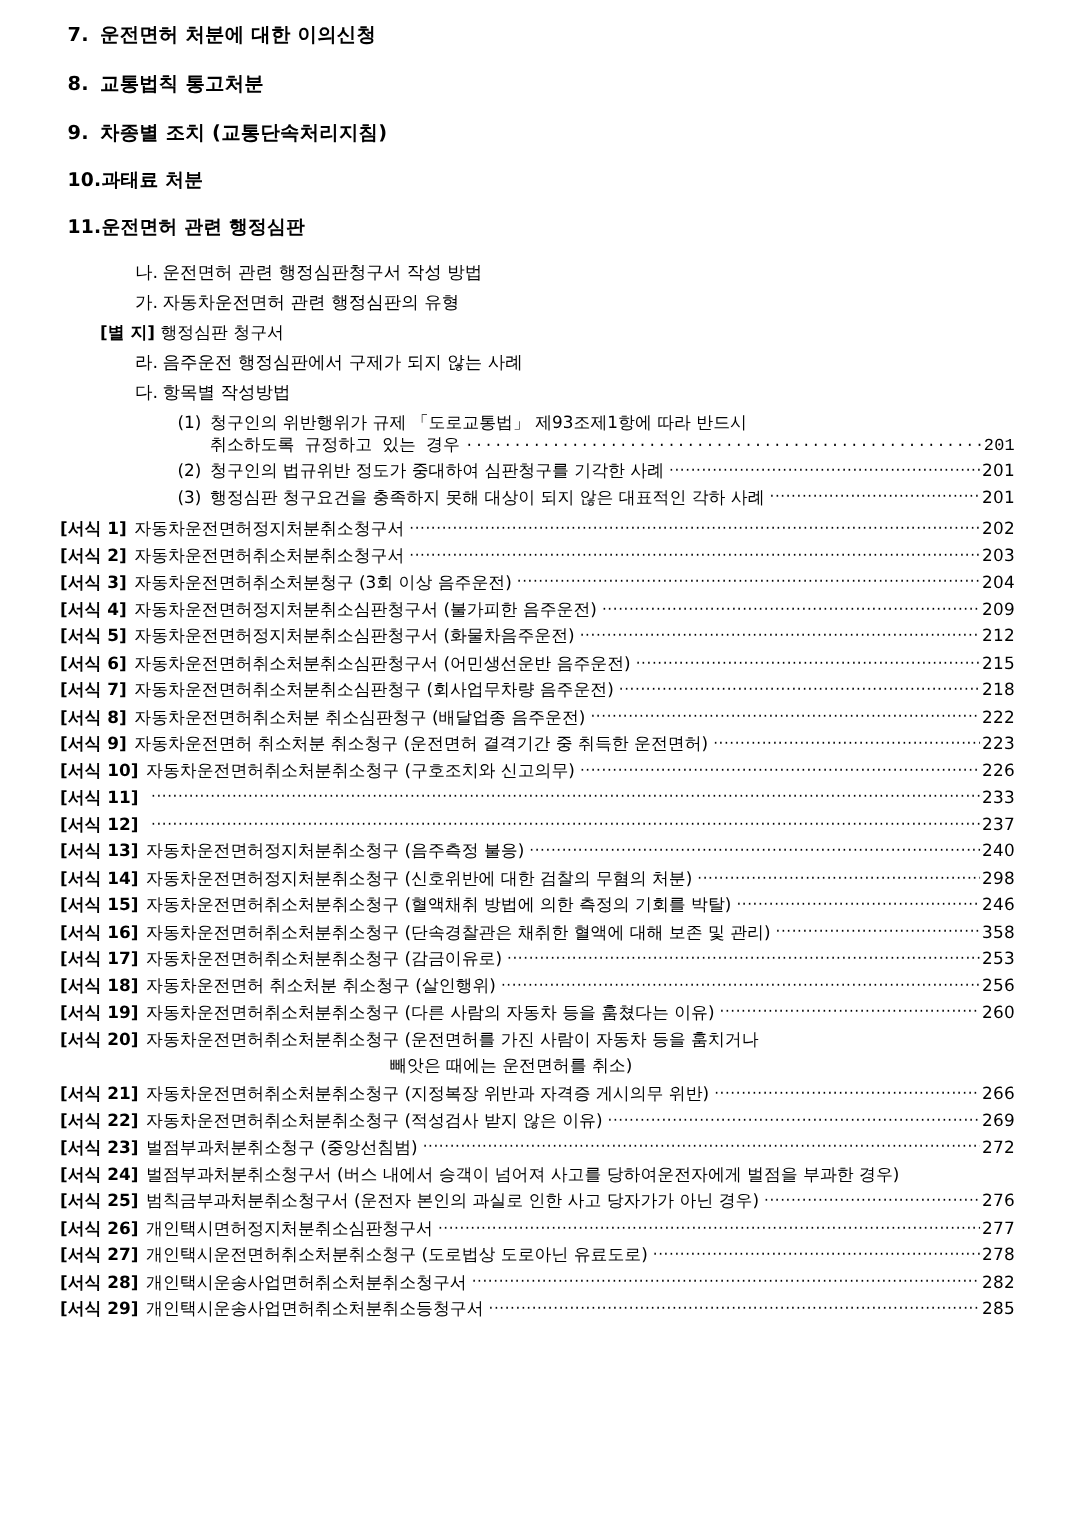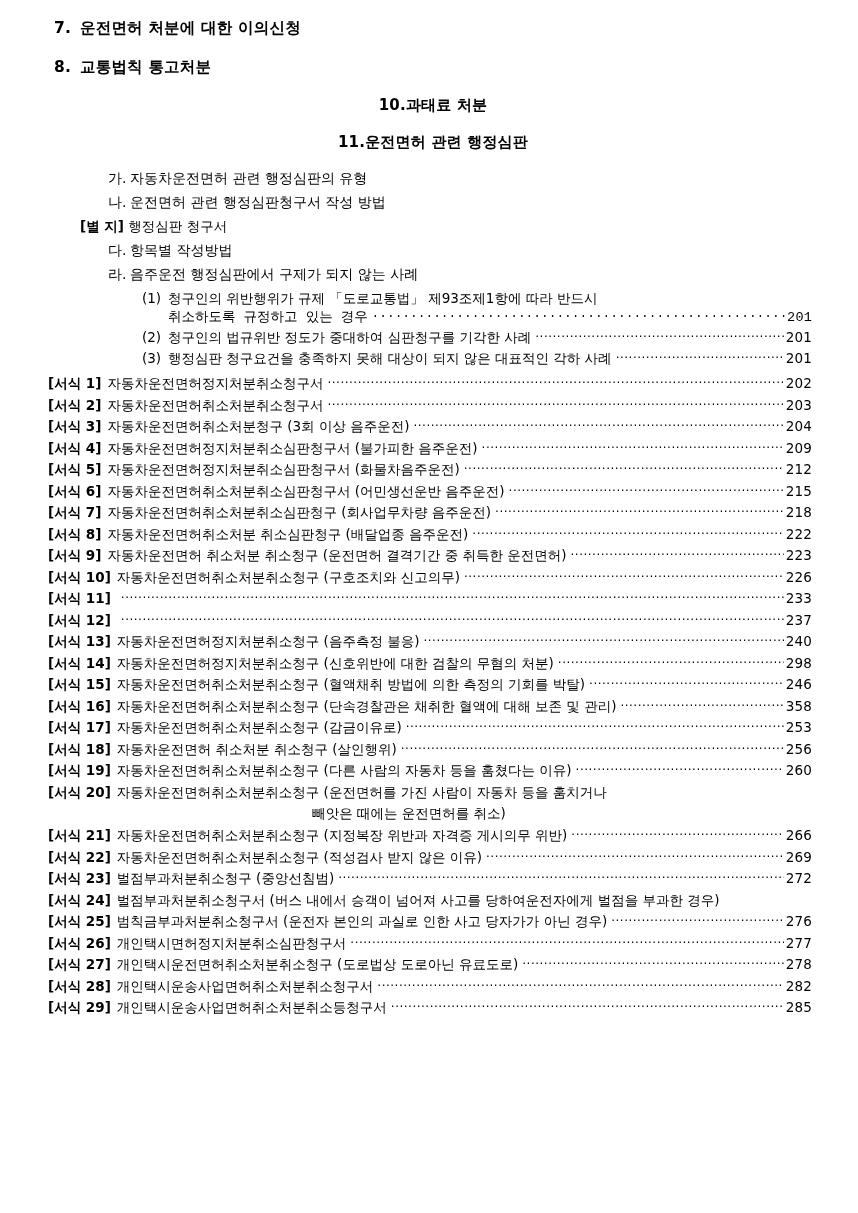--- a/index.html
+++ b/index.html
@@ -29,21 +29,20 @@
     margin: 0 0 18px 0;
     padding-left: 8px;
     white-space: nowrap;
   }
   .chapter .num {
     display: inline-block;
     min-width: 26px;
   }
   .chapter.small {
     font-size: 15px;
-    text-align: center;
   }
 
   
   .sub {
     font-size: 14px;
     margin: 0 0 6px 0;
     padding-left: 62px;
     white-space: nowrap;
   }
   .sub .mk {
@@ -126,37 +125,38 @@
   }
 </style>
 </head>
 <body>
 
 <div class="page">
 
   <div id="chapters">
       <div class="chapter"><span class="num">7.</span><span>운전면허 처분에 대한 이의신청</span></div>
       <div class="chapter"><span class="num">8.</span><span>교통법칙 통고처분</span></div>
+      <div class="chapter"><span class="num">9.</span><span>차종별 조치 (교통단속처리지침)</span></div>
       <div class="chapter small"><span class="num">10.</span><span>과태료 처분</span></div>
       <div class="chapter small"><span class="num">11.</span><span>운전면허 관련 행정심판</span></div>
     </div>
 
   <div id="subitems">
+      <div class="sub"><span class="mk">나.</span><span>운전면허 관련 행정심판청구서 작성 방법</span></div>
       <div class="sub"><span class="mk">가.</span><span>자동차운전면허 관련 행정심판의 유형</span></div>
-      <div class="sub"><span class="mk">나.</span><span>운전면허 관련 행정심판청구서 작성 방법</span></div>
     </div>
 
   <div class="annex">
     <b>[별 지]</b>
     <span>행정심판 청구서</span>
   </div>
 
   <div id="subitems2">
+      <div class="sub"><span class="mk">라.</span><span>음주운전 행정심판에서 구제가 되지 않는 사례</span></div>
       <div class="sub"><span class="mk">다.</span><span>항목별 작성방법</span></div>
-      <div class="sub"><span class="mk">라.</span><span>음주운전 행정심판에서 구제가 되지 않는 사례</span></div>
     </div>
 
   <div id="paragraphs">
       <div class="para">
         <div class="ln">
           <span class="mk">(1)</span>
           <span>청구인의 위반행위가 규제 「도로교통법」 제93조제1항에 따라 반드시</span>
         </div>
         <div class="ln ln2">
           <span>취소하도록 규정하고 있는 경우</span>

